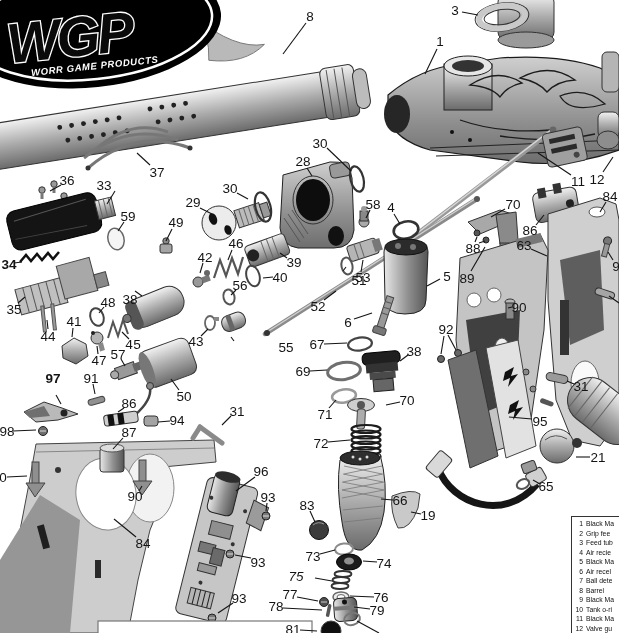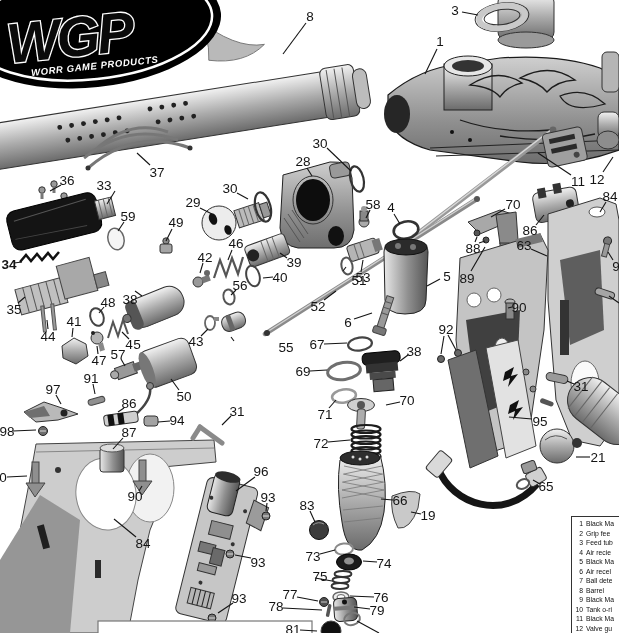--- a/index.html
+++ b/index.html
@@ -668,34 +668,34 @@
       <span class="callout" style="left: 414px; top: 351px;">38</span>
       <span class="callout" style="left: 303px; top: 371px;">69</span>
       <span class="callout" style="left: 325px; top: 414px;">71</span>
       <span class="callout" style="left: 407px; top: 400px;">70</span>
       <span class="callout" style="left: 321px; top: 443px;">72</span>
       <span class="callout" style="left: 400px; top: 500px;">66</span>
       <span class="callout" style="left: 428px; top: 515px;">19</span>
       <span class="callout" style="left: 307px; top: 505px;">83</span>
       <span class="callout" style="left: 313px; top: 556px;">73</span>
       <span class="callout" style="left: 384px; top: 563px;">74</span>
-      <span class="callout" style="left: 320px; top: 576px;">75</span>
+      <span class="callout" style="left: 296px; top: 576px; font-style: italic;">75</span>
       <span class="callout" style="left: 381px; top: 597px;">76</span>
       <span class="callout" style="left: 290px; top: 594px;">77</span>
       <span class="callout" style="left: 276px; top: 606px;">78</span>
       <span class="callout" style="left: 377px; top: 610px;">79</span>
       <span class="callout" style="left: 293px; top: 629px;">81</span>
       <span class="callout" style="left: 261px; top: 471px;">96</span>
       <span class="callout" style="left: 268px; top: 497px;">93</span>
       <span class="callout" style="left: 258px; top: 562px;">93</span>
       <span class="callout" style="left: 239px; top: 598px;">93</span>
       <span class="callout" style="left: 143px; top: 543px;">84</span>
       <span class="callout" style="left: 135px; top: 496px;">90</span>
       <span class="callout" style="left: 3px; top: 477px;">0</span>
-      <span class="callout" style="left: 53px; top: 389px;">97</span>
+      <span class="callout" style="left: 53px; top: 378px; font-weight: bold;">97</span>
       <span class="callout" style="left: 7px; top: 431px;">98</span>
       <span class="callout" style="left: 129px; top: 403px;">86</span>
       <span class="callout" style="left: 129px; top: 432px;">87</span>
       <span class="callout" style="left: 177px; top: 420px;">94</span>
       <span class="callout" style="left: 91px; top: 378px;">91</span>
       <span class="callout" style="left: 237px; top: 411px;">31</span>
       <span class="callout" style="left: 48px; top: 336px;">44</span>
       <span class="callout" style="left: 74px; top: 321px;">41</span>
       <span class="callout" style="left: 14px; top: 309px;">35</span>
       <span class="callout" style="left: 108px; top: 302px;">48</span>

